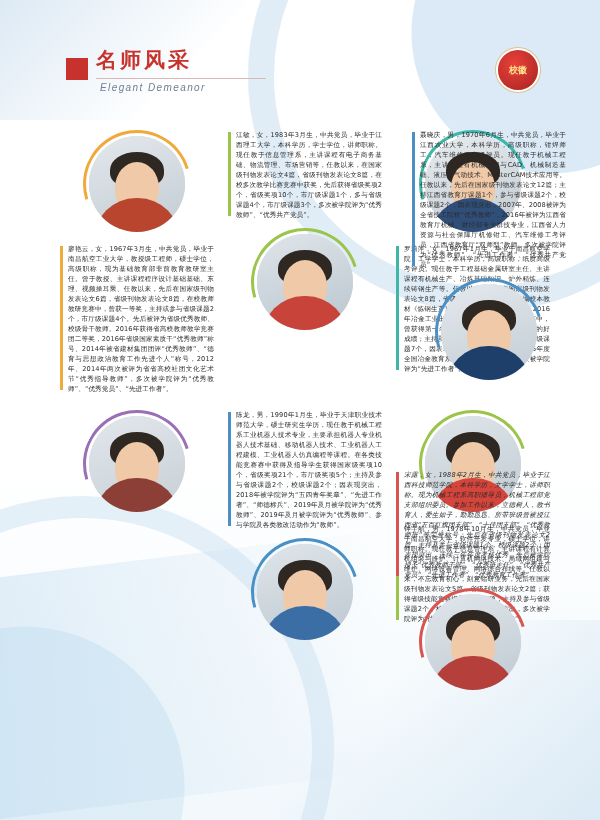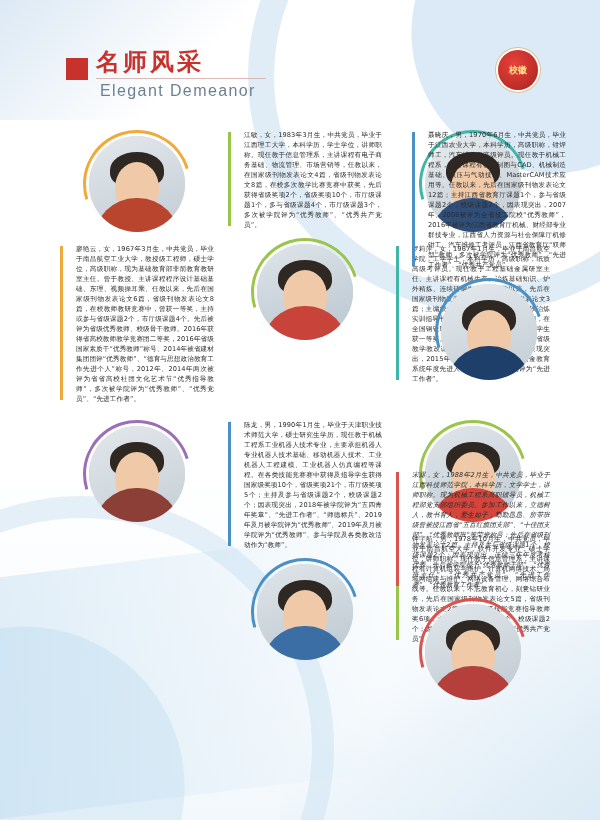--- a/index.html
+++ b/index.html
@@ -42,25 +42,25 @@
 
   
   .header{position:absolute;left:0;top:44px;width:600px;height:72px;}
   .hdr-square{
     position:absolute;left:66px;top:14px;width:22px;height:22px;
     background:#c8322c;
   }
   .hdr-title{
     position:absolute;left:96px;top:2px;
     font-family:"DejaVu Sans",sans-serif;
-    font-size:24px;font-weight:bold;color:#c8322c;letter-spacing:3px;
+    font-size:21px;font-weight:bold;color:#c8322c;letter-spacing:3px;
   }
   .hdr-sub{
     position:absolute;left:100px;top:38px;
-    font-size:16px;color:#6f7f93;letter-spacing:1.4px;
+    font-size:10px;color:#6f7f93;letter-spacing:1.4px;font-style:italic;
   }
   .hdr-rule{
     position:absolute;left:96px;top:34px;width:170px;height:1px;background:#d9b9b7;
   }
   .badge{
     position:absolute;right:62px;top:6px;width:40px;height:40px;border-radius:50%;
     background:radial-gradient(circle at 40% 35%,#e8413a,#a8231f);
     box-shadow:0 0 0 2px #fff, 0 0 0 3px #e3c08f;
     display:flex;align-items:center;justify-content:center;margin-left:23px;
   }
@@ -94,21 +94,21 @@
   }
   .photo .hair{
     position:absolute;left:50%;top:16px;width:54px;height:36px;border-radius:50% 50% 40% 40%;
     transform:translateX(-50%);background:#2e2722;
   }
   .photo .body{
     position:absolute;left:50%;bottom:-8px;width:86px;height:42px;border-radius:42px 42px 0 0;
     transform:translateX(-50%);
   }
 
-  .txtbox{position:relative;padding-left:16px;}
+  .txtbox{position:relative;padding-left:8px;}
   .bar{
     position:absolute;left:0;top:2px;width:3px;height:calc(100% - 6px);
     background:var(--rc,#9bc44a);
   }
   .txt{
     font-family:"DejaVu Sans",sans-serif;
     font-size:6.6px;line-height:1.52;color:#2b2b2b;text-align:justify;
     letter-spacing:0.1px;
   }
   .spacer{height:8px;}

